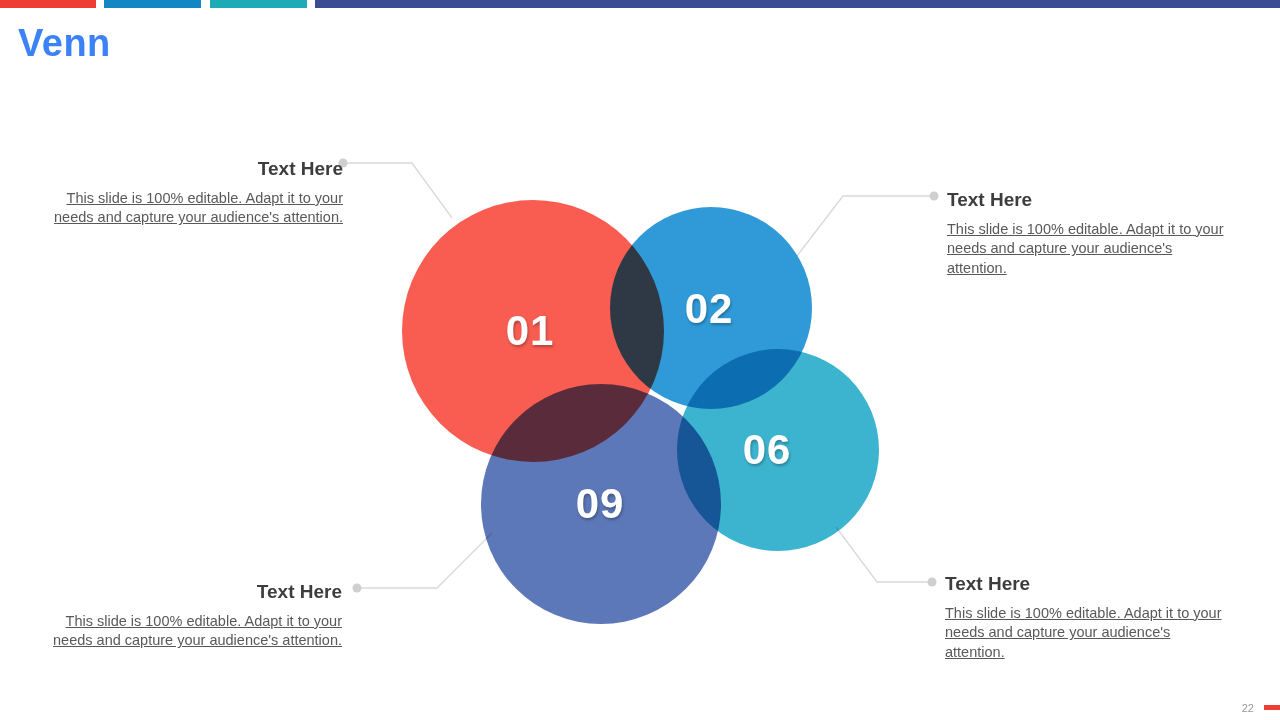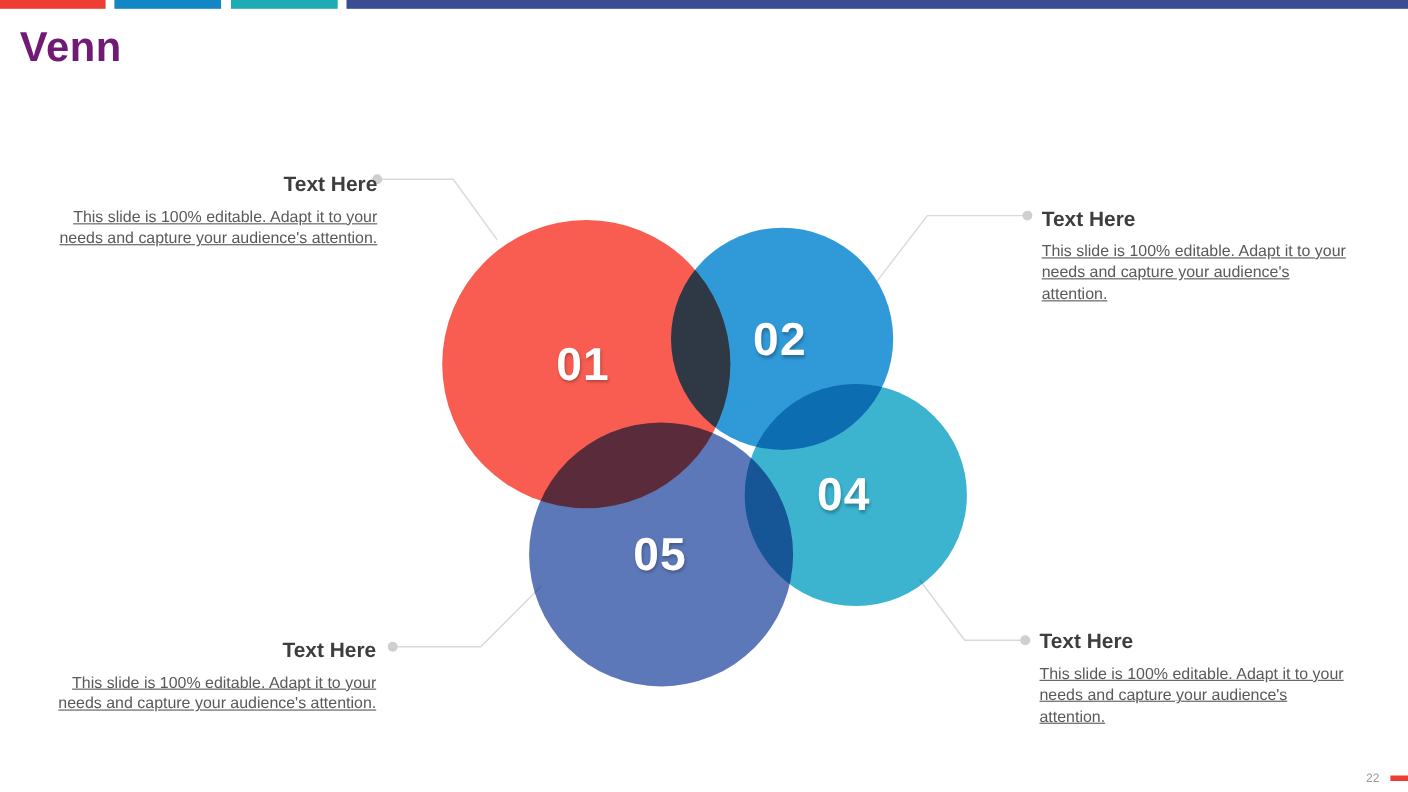--- a/index.html
+++ b/index.html
@@ -12,21 +12,21 @@
   }
   #slide{position:relative;width:1280px;height:720px;background:#fff;overflow:hidden;}
 
   
   .topbar{position:absolute;left:0;top:0;width:1280px;height:8px;}
   .topbar .seg{position:absolute;top:0;height:8px;}
 
   
   .slide-title{
     position:absolute;left:18px;top:24px;
-    font-size:38px;font-weight:bold;color:#701a75;
+    font-size:38px;font-weight:bold;color:#3b82f6;
     letter-spacing:0.5px;line-height:1;
   }
 
   
   .venn{position:absolute;left:0;top:0;width:1156px;height:720px;}
   .circle{
     position:absolute;border-radius:50%;
     mix-blend-mode:multiply;
   }
   .num{
@@ -102,22 +102,22 @@
   </svg>
 
   <div class="venn">
     <div class="circle" style="left: 402px; top: 200px; width: 262px; height: 262px; background: rgb(249, 93, 81);"></div>
     <div class="circle" style="left: 610px; top: 207px; width: 202px; height: 202px; background: rgb(48, 154, 216);"></div>
     <div class="circle" style="left: 677px; top: 349px; width: 202px; height: 202px; background: rgb(60, 180, 208);"></div>
     <div class="circle" style="left: 481px; top: 384px; width: 240px; height: 240px; background: rgb(92, 120, 184);"></div>
 
     <div class="num" style="left: 530px; top: 331px;">01</div>
     <div class="num" style="left: 709px; top: 309px; text-align: right;">02</div>
-    <div class="num" style="left: 767px; top: 450px;">04</div>
-    <div class="num" style="left: 600px; top: 504px;">05</div>
+    <div class="num" style="left: 767px; top: 450px;">06</div>
+    <div class="num" style="left: 600px; top: 504px;">09</div>
   </div>
 
   <div class="tb left" style="left:40px;top:126px;width:303px;">
     <p class="hd">Text Here</p>
     <p class="bd">This slide is 100% editable. Adapt it to your needs and capture your  audience's attention.</p>
   </div>
 
   <div class="tb right" style="left:947px;top:157px;width:280px;">
     <p class="hd">Text Here</p>
     <p class="bd">This slide is 100% editable. Adapt it to your needs and capture your  audience's attention.</p>

